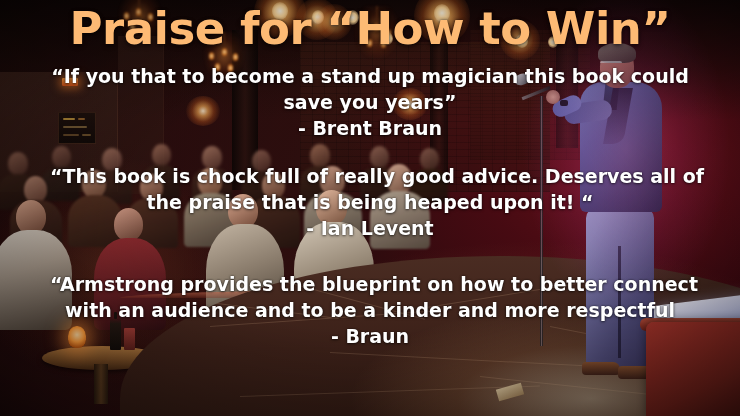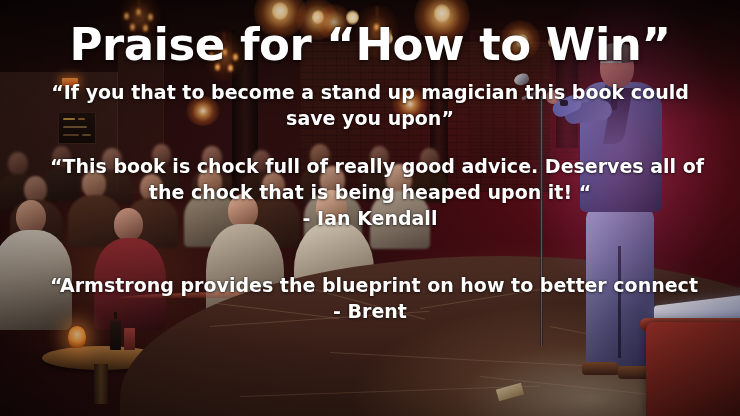--- a/index.html
+++ b/index.html
@@ -297,22 +297,22 @@
     display:flex; flex-direction:column; align-items:center;
     text-align:center; color:#ffffff;
   }
 
   .slide-title {
     font-family:"DejaVu Sans", sans-serif;
     font-weight:bold;
     font-size:45px;
     line-height:1;
     letter-spacing:-0.5px;
-    margin-top:22px;
-    color:#ffffff;
+    margin-top:6px;
+    color:#fdba74;
     text-shadow:
       0 0 3px rgba(0,0,0,0.55),
       0 2px 5px rgba(0,0,0,0.45);
   }
 
   .quote-block { width:640px; margin-top:0; }
   .quote-block .qline,
   .quote-block .attrib {
     font-family:"DejaVu Sans", sans-serif;
     font-weight:bold;
@@ -320,21 +320,21 @@
     line-height:26px;
     color:#ffffff;
     text-shadow:
       0 0 2px rgba(0,0,0,0.6),
       0 1px 3px rgba(0,0,0,0.5);
     white-space:nowrap;
   }
 
   #block-1 { margin-top:12px; }
   #block-2 { margin-top:22px; }
-  #block-3 { margin-top:41px; }
+  #block-3 { margin-top:30px; }
 </style>
 </head>
 <body>
 
 <div class="slide">
 
   <div class="photo">
     <div class="bg-base"></div>
     <div class="bg-ceiling"></div>
 
@@ -533,28 +533,30 @@
 
     <div class="vignette"></div>
   </div>
 
   <div class="text-layer">
 
     <div class="slide-title">Praise for “How to Win”</div>
 
     <div class="quote-block" id="block-1">
       <div class="qline">“If you that to become a stand up magician this book could</div>
-      <div class="qline">save you upon”</div>
+      <div class="qline">save you years”</div>
+      <div class="attrib">- Brent Braun</div>
     </div>
 
     <div class="quote-block" id="block-2">
       <div class="qline">“This book is chock full of really good advice. Deserves all of</div>
-      <div class="qline">the chock that is being heaped upon it! “</div>
-      <div class="attrib">- Ian Kendall</div>
+      <div class="qline">the praise that is being heaped upon it! “</div>
+      <div class="attrib">- Ian Levent</div>
     </div>
 
     <div class="quote-block" id="block-3">
       <div class="qline">“Armstrong provides the blueprint on how to better connect</div>
-      <div class="attrib">- Brent</div>
+      <div class="qline">with an audience and to be a kinder and more respectful</div>
+      <div class="attrib">- Braun</div>
     </div>
 
   </div>
 </div>
 
 </body></html>

